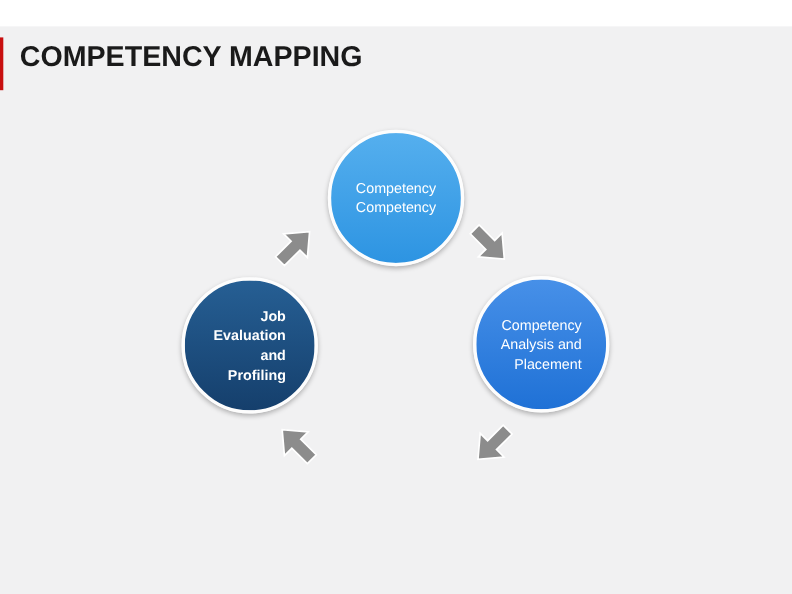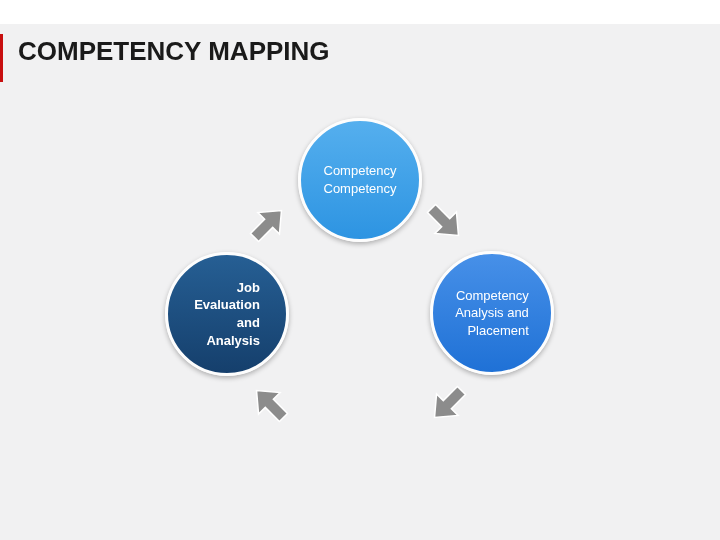--- a/index.html
+++ b/index.html
@@ -61,21 +61,21 @@
         <span>Placement</span>
       </div>
     </div>
 
 
     <div class="node node-left" style="background: linear-gradient(rgb(38, 95, 148), rgb(21, 63, 108));">
       <div class="label">
         <span>Job</span>
         <span>Evaluation</span>
         <span>and</span>
-        <span>Analysis</span>
+        <span>Profiling</span>
       </div>
     </div>
 
     <div class="arrow arrow-up-right">
       <svg viewBox="0 0 42 42">
         <path d="M1 15 H22 V5 L41 21 L22 37 V27 H1 Z" fill="#8c8c8c" stroke="#ffffff" stroke-width="1.6"></path>
       </svg>
     </div>
     <div class="arrow arrow-down-right">
       <svg viewBox="0 0 42 42">

